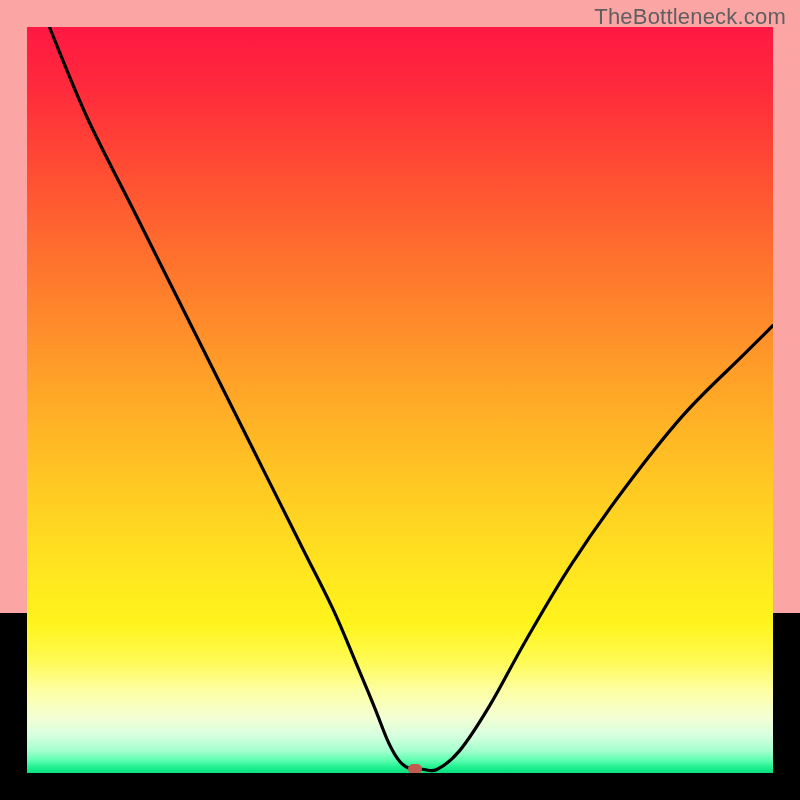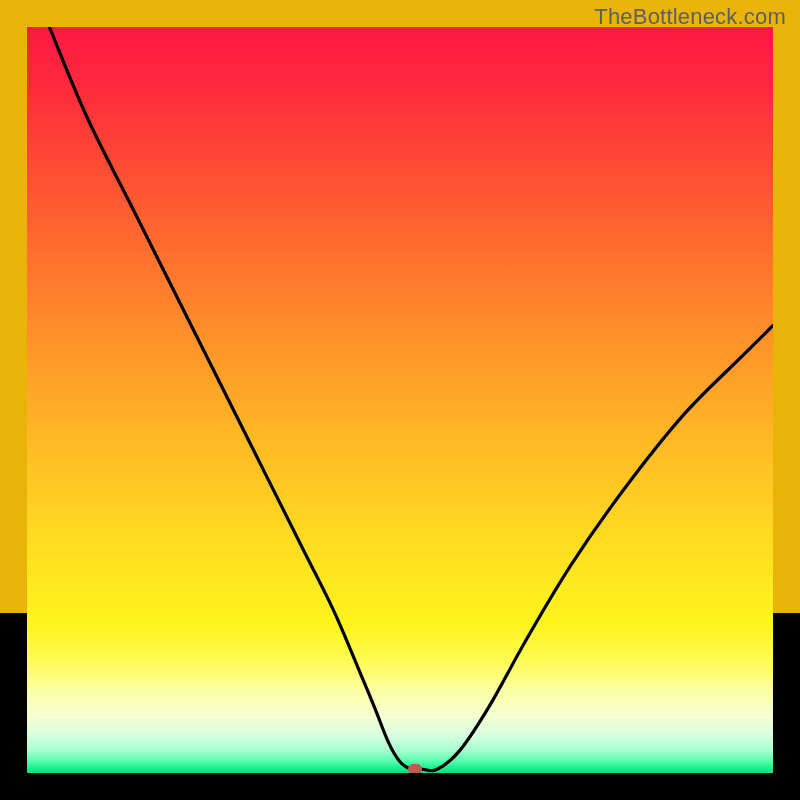--- a/index.html
+++ b/index.html
@@ -8,21 +8,21 @@
     width: 800px;
     height: 800px;
     background: #000;
     font-family: Arial, Helvetica, sans-serif;
     overflow: hidden;
   }
   .frame {
     position: relative;
     width: 800px;
     height: 613px;
-    background: #eab308;
+    background: #fca5a5;
   }
   .watermark {
     position: absolute;
     top: 4px;
     right: 14px;
     color: #5f5f5f;
     font-size: 22px;
     font-weight: 500;
     font-family: Arial, sans-serif;
     letter-spacing: 0.2px;

